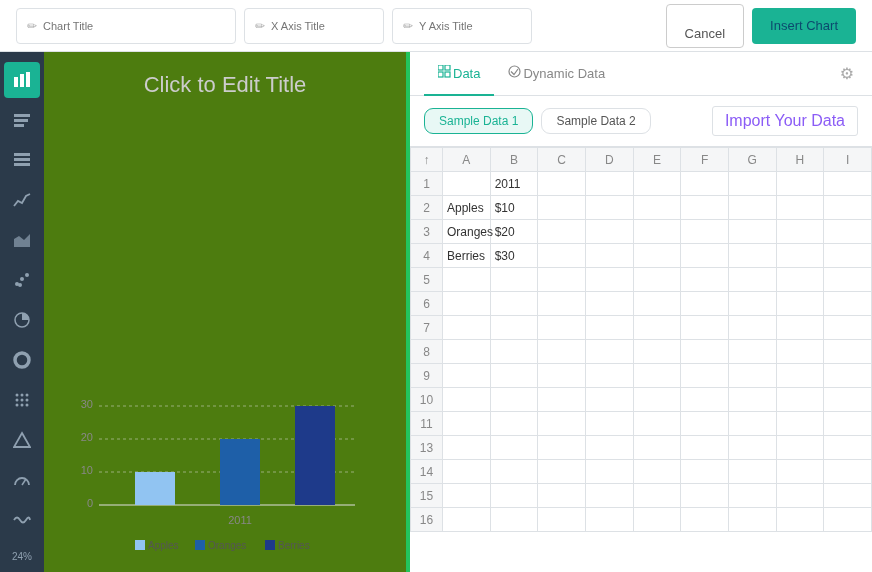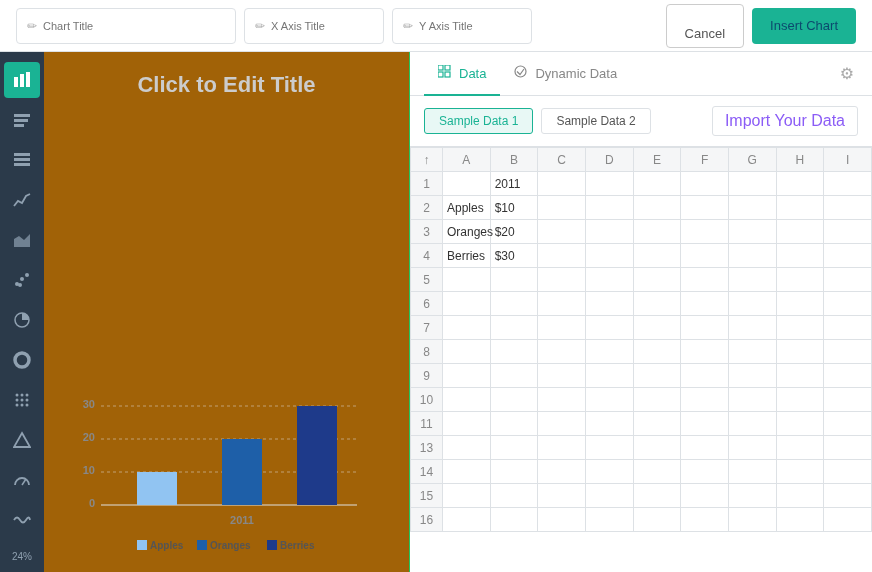--- a/index.html
+++ b/index.html
@@ -53,61 +53,60 @@
       color: #8fa0b0; font-size: 16px; border-radius: 4px; cursor: pointer;
     }
     .sidebar-icon.active { background: #1ab394; color: #fff; }
     .sidebar-bottom {
       margin-top: auto; padding-bottom: 10px;
       color: #8fa0b0; font-size: 10px; text-align: center;
     }
 
     
     .chart-area {
-      flex: 1; background: #a16207; display: flex; flex-direction: column;
+      flex: 1; background: #4d7c0f; display: flex; flex-direction: column;
       align-items: center; justify-content: flex-start; padding: 20px;
-      border-right: 1px solid #22c55e;
-      font-weight: bold;
+      border-right: 4px solid #22c55e;
     }
     .chart-title-placeholder {
       font-size: 22px; color: #ccc; margin-bottom: 20px; cursor: pointer;
     }
     .chart-wrapper {
       width: 100%; flex: 1; display: flex; align-items: flex-end;
       justify-content: center;
     }
 
     
     .right-panel {
       width: 462px; background: #fff; display: flex; flex-direction: column;
     }
 
     
     .panel-tabs {
       display: flex; align-items: center; border-bottom: 1px solid #dde1e5;
       padding: 0 14px; height: 44px; gap: 0;
     }
     .panel-tab {
-      display: flex; align-items: center; gap: 8px;
+      display: flex; align-items: center; gap: 2px;
       padding: 0 14px; height: 44px; cursor: pointer;
       font-size: 13px; color: #888; border-bottom: 2px solid transparent;
       margin-bottom: -1px;
     }
     .panel-tab.active { color: #1ab394; border-bottom-color: #1ab394; }
     .panel-tab-icon { font-size: 13px; }
     .tab-spacer { flex: 1; }
     .gear-btn { color: #aaa; cursor: pointer; font-size: 16px; padding: 4px; }
 
     
     .sample-row {
       display: flex; align-items: center; gap: 8px;
       padding: 10px 14px; border-bottom: 1px solid #dde1e5;
     }
     .sample-btn {
-      border: 1px solid #dde1e5; border-radius: 3px; background: #fff;
+      border: 1px solid #dde1e5; border-radius: 9px; background: #fff;
       padding: 5px 14px; font-size: 12px; color: #555; cursor: pointer;
     }
     .sample-btn.active { background: #e8f8f5; border-color: #1ab394; color: #1ab394; }
     .import-btn {
       margin-left: auto; border: 1px solid #dde1e5; border-radius: 3px; background: #fff;
       padding: 5px 12px; font-size: 16px; color: #8b5cf6; cursor: pointer;
     }
 
     
     .spreadsheet { flex: 1; overflow-y: auto; overflow-x: hidden; }

